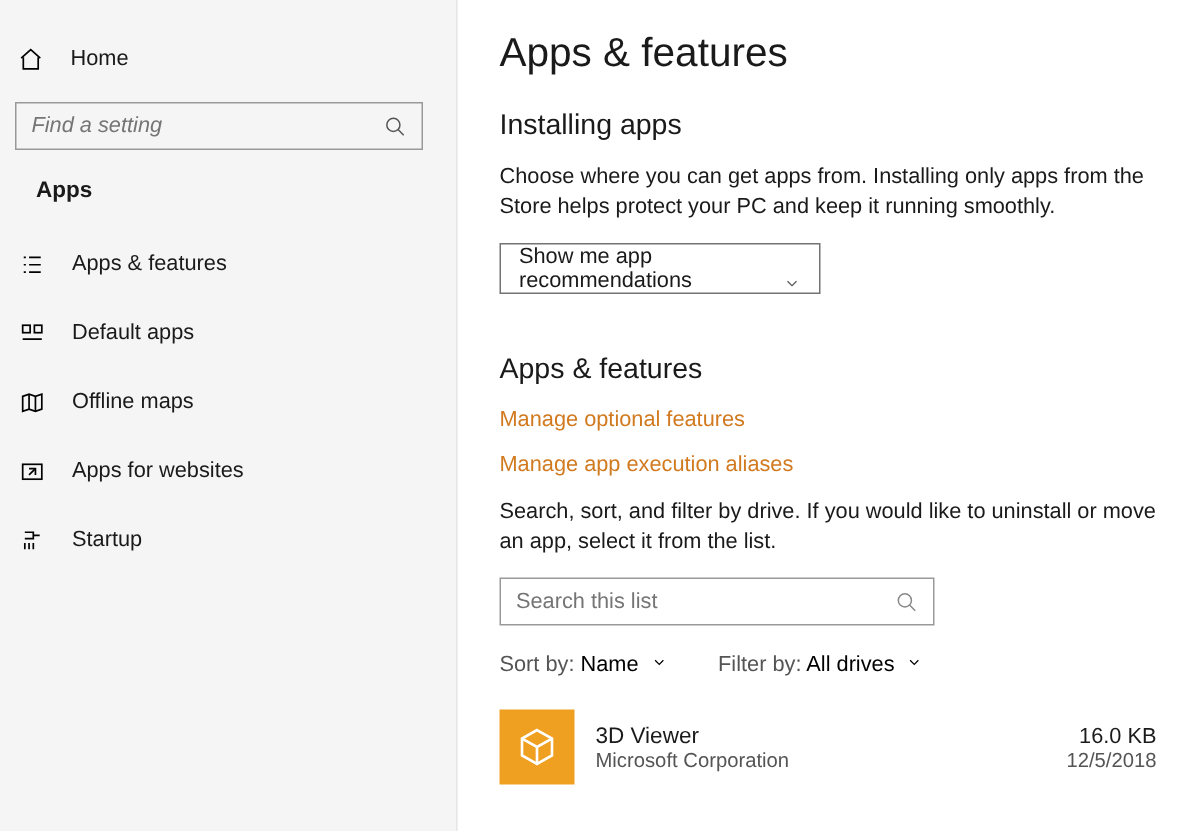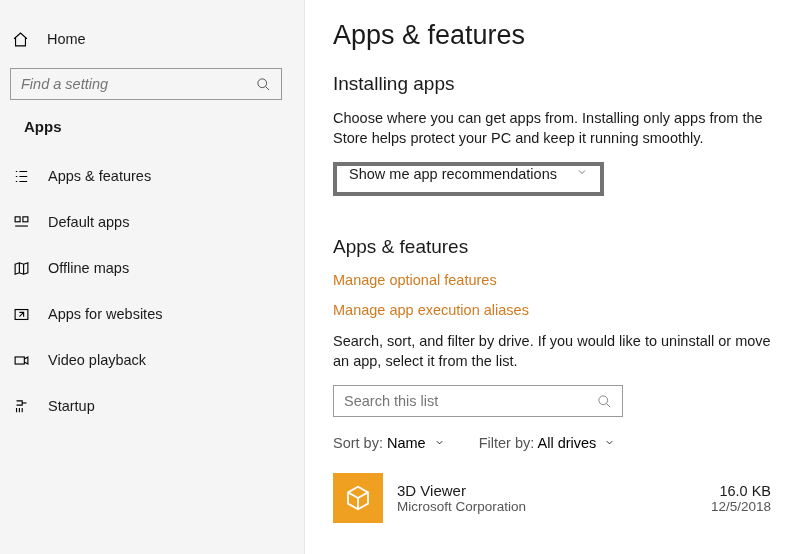--- a/index.html
+++ b/index.html
@@ -82,25 +82,25 @@
     font-size: 19px;
     font-weight: 400;
     margin-bottom: 14px;
   }
   .body-text {
     font-size: 14.5px;
     line-height: 1.35;
     margin-bottom: 14px;
   }
   .dropdown {
-    width: 271px;
+    width: 214px;
     height: 34px;
-    border: 4px solid #737373;
-    display: flex;
-    align-items: flex-start;
+    border: 1px solid #737373;
+    display: flex;
+    align-items: flex-end;
     justify-content: space-between;
     padding: 0 12px;
     font-size: 14.5px;
     margin-bottom: 40px;
   }
   .link {
     color: #d17a1f;
     font-size: 14.5px;
     margin-bottom: 14px;
     display: block;
@@ -213,29 +213,20 @@
     <span class="ico">
       <svg width="17" height="17" viewBox="0 0 24 24" fill="none" stroke="#000" stroke-width="1.6">
           <rect x="3" y="5" width="18" height="14"></rect>
           <path d="M9 9 L15 9 L15 15"></path>
           <path d="M15 9 L9 15"></path>
         </svg>
     </span>
     <span>Apps for websites</span>
   </div>
 
-  <div class="side-item">
-    <span class="ico">
-      <svg width="17" height="17" viewBox="0 0 24 24" fill="none" stroke="#000" stroke-width="1.6">
-          <rect x="3" y="7" width="13" height="10"></rect>
-          <path d="M16 10 L21 7 V17 L16 14"></path>
-        </svg>
-    </span>
-    <span>Video playback</span>
-  </div>
 
   <div class="side-item">
     <span class="ico">
       <svg width="17" height="17" viewBox="0 0 24 24" fill="none" stroke="#000" stroke-width="1.6">
           <path d="M5 4 H13 V10 H5"></path>
           <path d="M13 7 h6"></path>
           <path d="M5 14 v6 M9 14 v6 M13 14 v6"></path>
         </svg>
     </span>
     <span>Startup</span>

